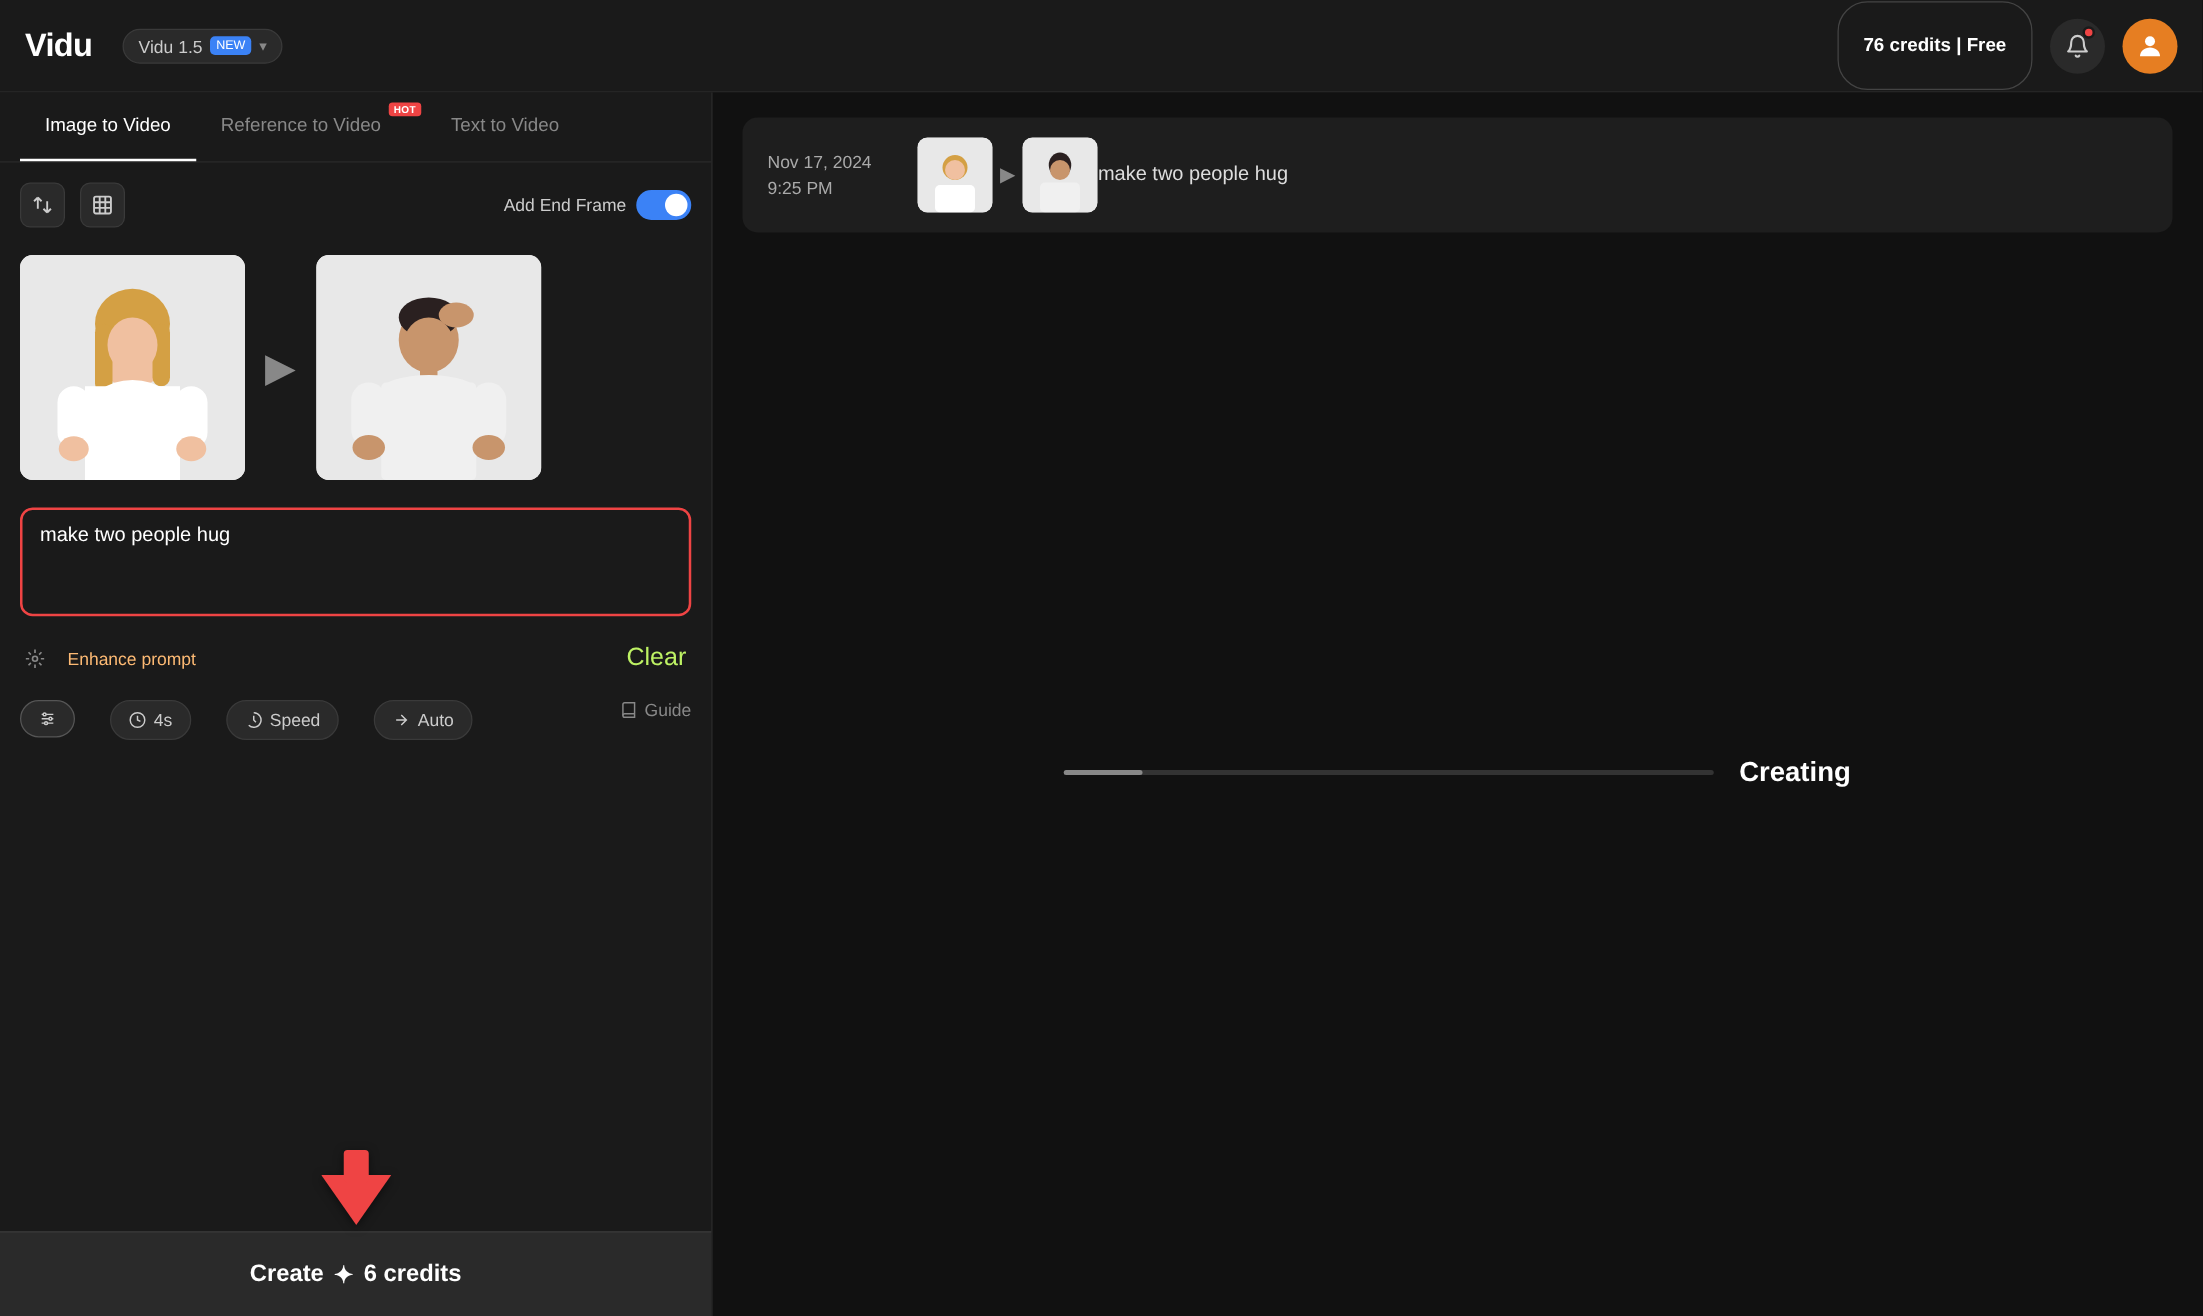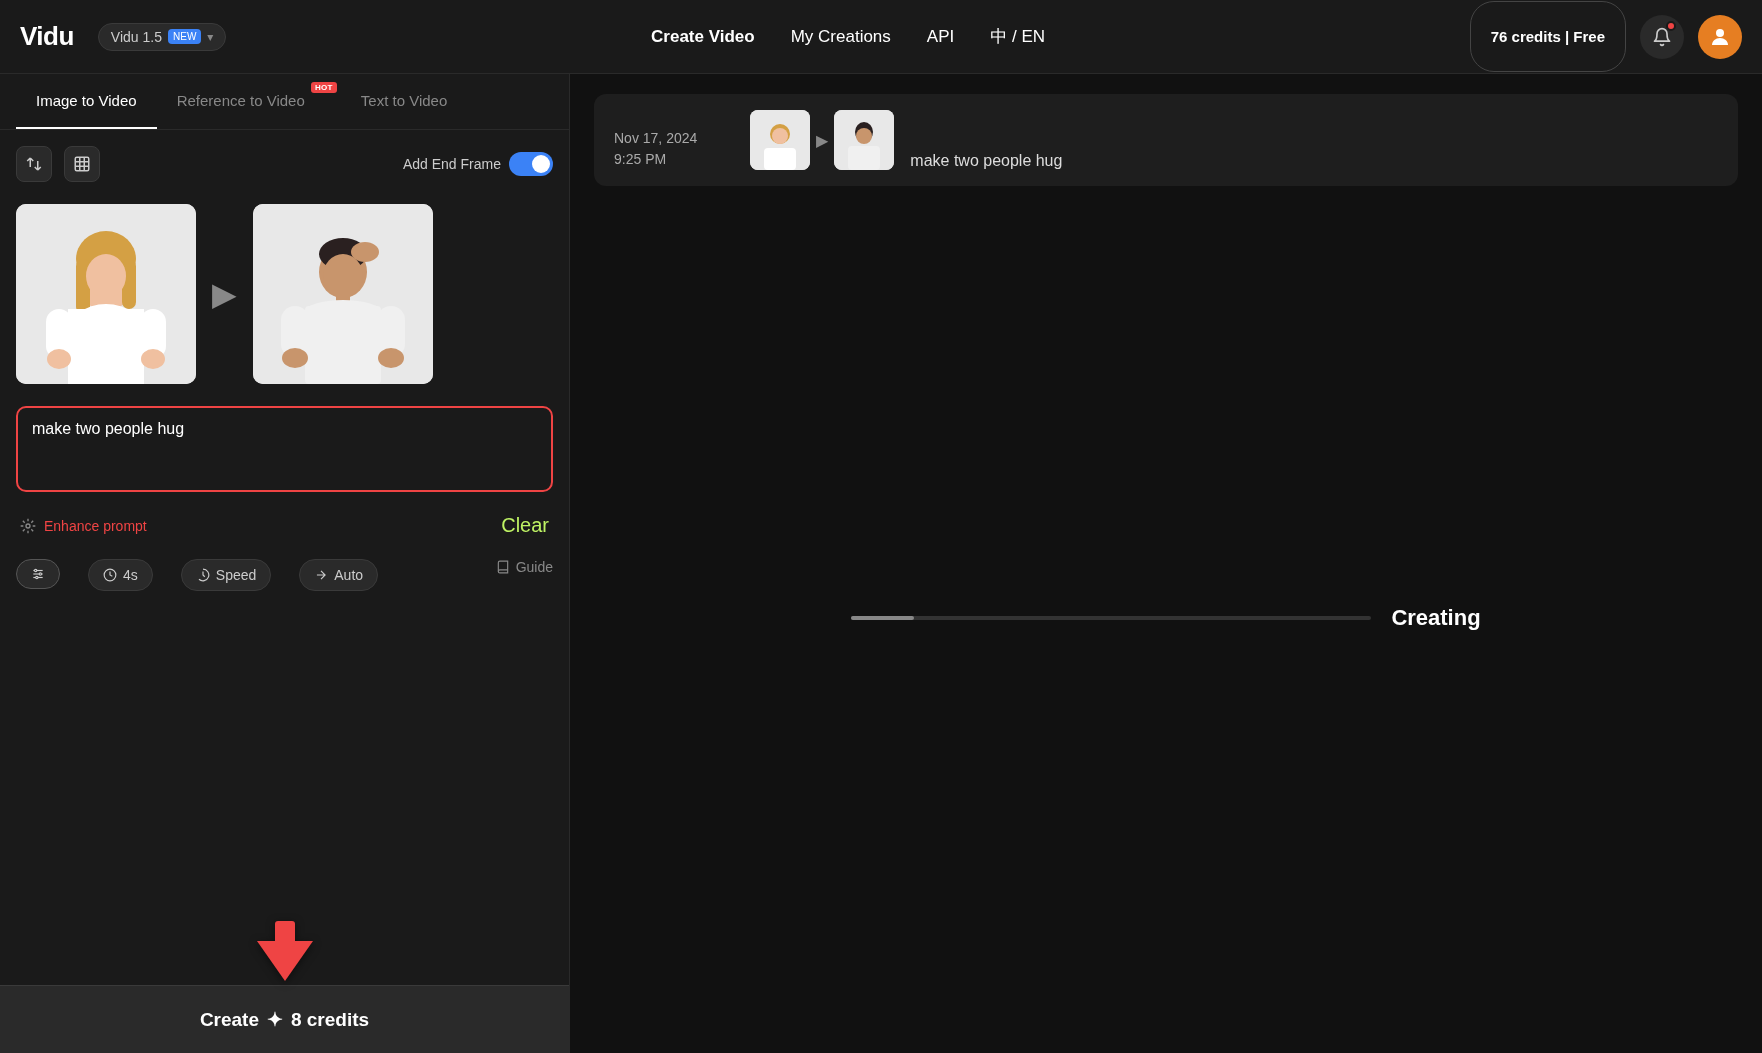--- a/index.html
+++ b/index.html
@@ -296,23 +296,23 @@
 
     .bottom-toolbar {
       display: flex;
       align-items: center;
       justify-content: space-between;
       padding: 8px 4px;
     }
     .enhance-prompt {
       display: flex;
       align-items: center;
-      gap: 8px;
+      gap: 18px;
       font-size: 14px;
-      color: #ef4444;
+      color: #fdba74;
       cursor: pointer;
     }
     .clear-btn {
       font-size: 20px;
       color: #bef264;
       cursor: pointer;
       background: none;
       border: none;
     }
 
@@ -389,22 +389,21 @@
       padding: 20px 24px;
       gap: 16px;
     }
 
     
     .creation-card {
       background: #1e1e1e;
       border-radius: 12px;
       padding: 16px 20px;
       display: flex;
-      align-items: flex-end;
-      gap: 16px;
+      align-items: center;
     }
     .creation-meta {
       min-width: 120px;
     }
     .creation-date {
       font-size: 14px;
       color: #aaa;
       line-height: 1.5;
     }
     .creation-images {
@@ -465,26 +464,20 @@
 <header class="header">
   <div class="header-left">
     <span class="logo">Vidu</span>
     <div class="version-badge">
       <span class="version-text">Vidu 1.5</span>
       <span class="new-badge">NEW</span>
       <span class="chevron-icon">▾</span>
     </div>
   </div>
 
-  <nav class="header-nav">
-    <span class="nav-item active">Create Video</span>
-    <span class="nav-item">My Creations</span>
-    <span class="nav-item">API</span>
-    <span class="nav-item">中 / EN</span>
-  </nav>
 
   <div class="header-right">
     <button class="credits-btn">76 credits | Free</button>
     <button class="notification-btn">
       <svg width="20" height="20" viewBox="0 0 24 24" fill="none" stroke="#ccc" stroke-width="2" stroke-linecap="round" stroke-linejoin="round">
         <path d="M18 8A6 6 0 0 0 6 8c0 7-3 9-3 9h18s-3-2-3-9"></path>
         <path d="M13.73 21a2 2 0 0 1-3.46 0"></path>
       </svg>
       <span class="notification-dot"></span>
     </button>
@@ -654,21 +647,21 @@
     <div class="arrow-container">
       <svg width="56" height="60" viewBox="0 0 56 60" style="filter: drop-shadow(0 2px 4px rgba(0,0,0,0.5));">
         <polygon points="28,60 0,20 56,20" fill="#ef4444"></polygon>
         <rect x="18" y="0" width="20" height="26" fill="#ef4444" rx="3"></rect>
       </svg>
     </div>
 
     <button class="create-btn">
       <span>Create</span>
       <span class="lightning">✦</span>
-      <span>8 credits</span>
+      <span>6 credits</span>
     </button>
 
   </div>
 
   <div class="right-panel">
 
     <div class="creation-card">
       <div class="creation-meta">
         <div class="creation-date">
           <div>Nov 17, 2024</div>

